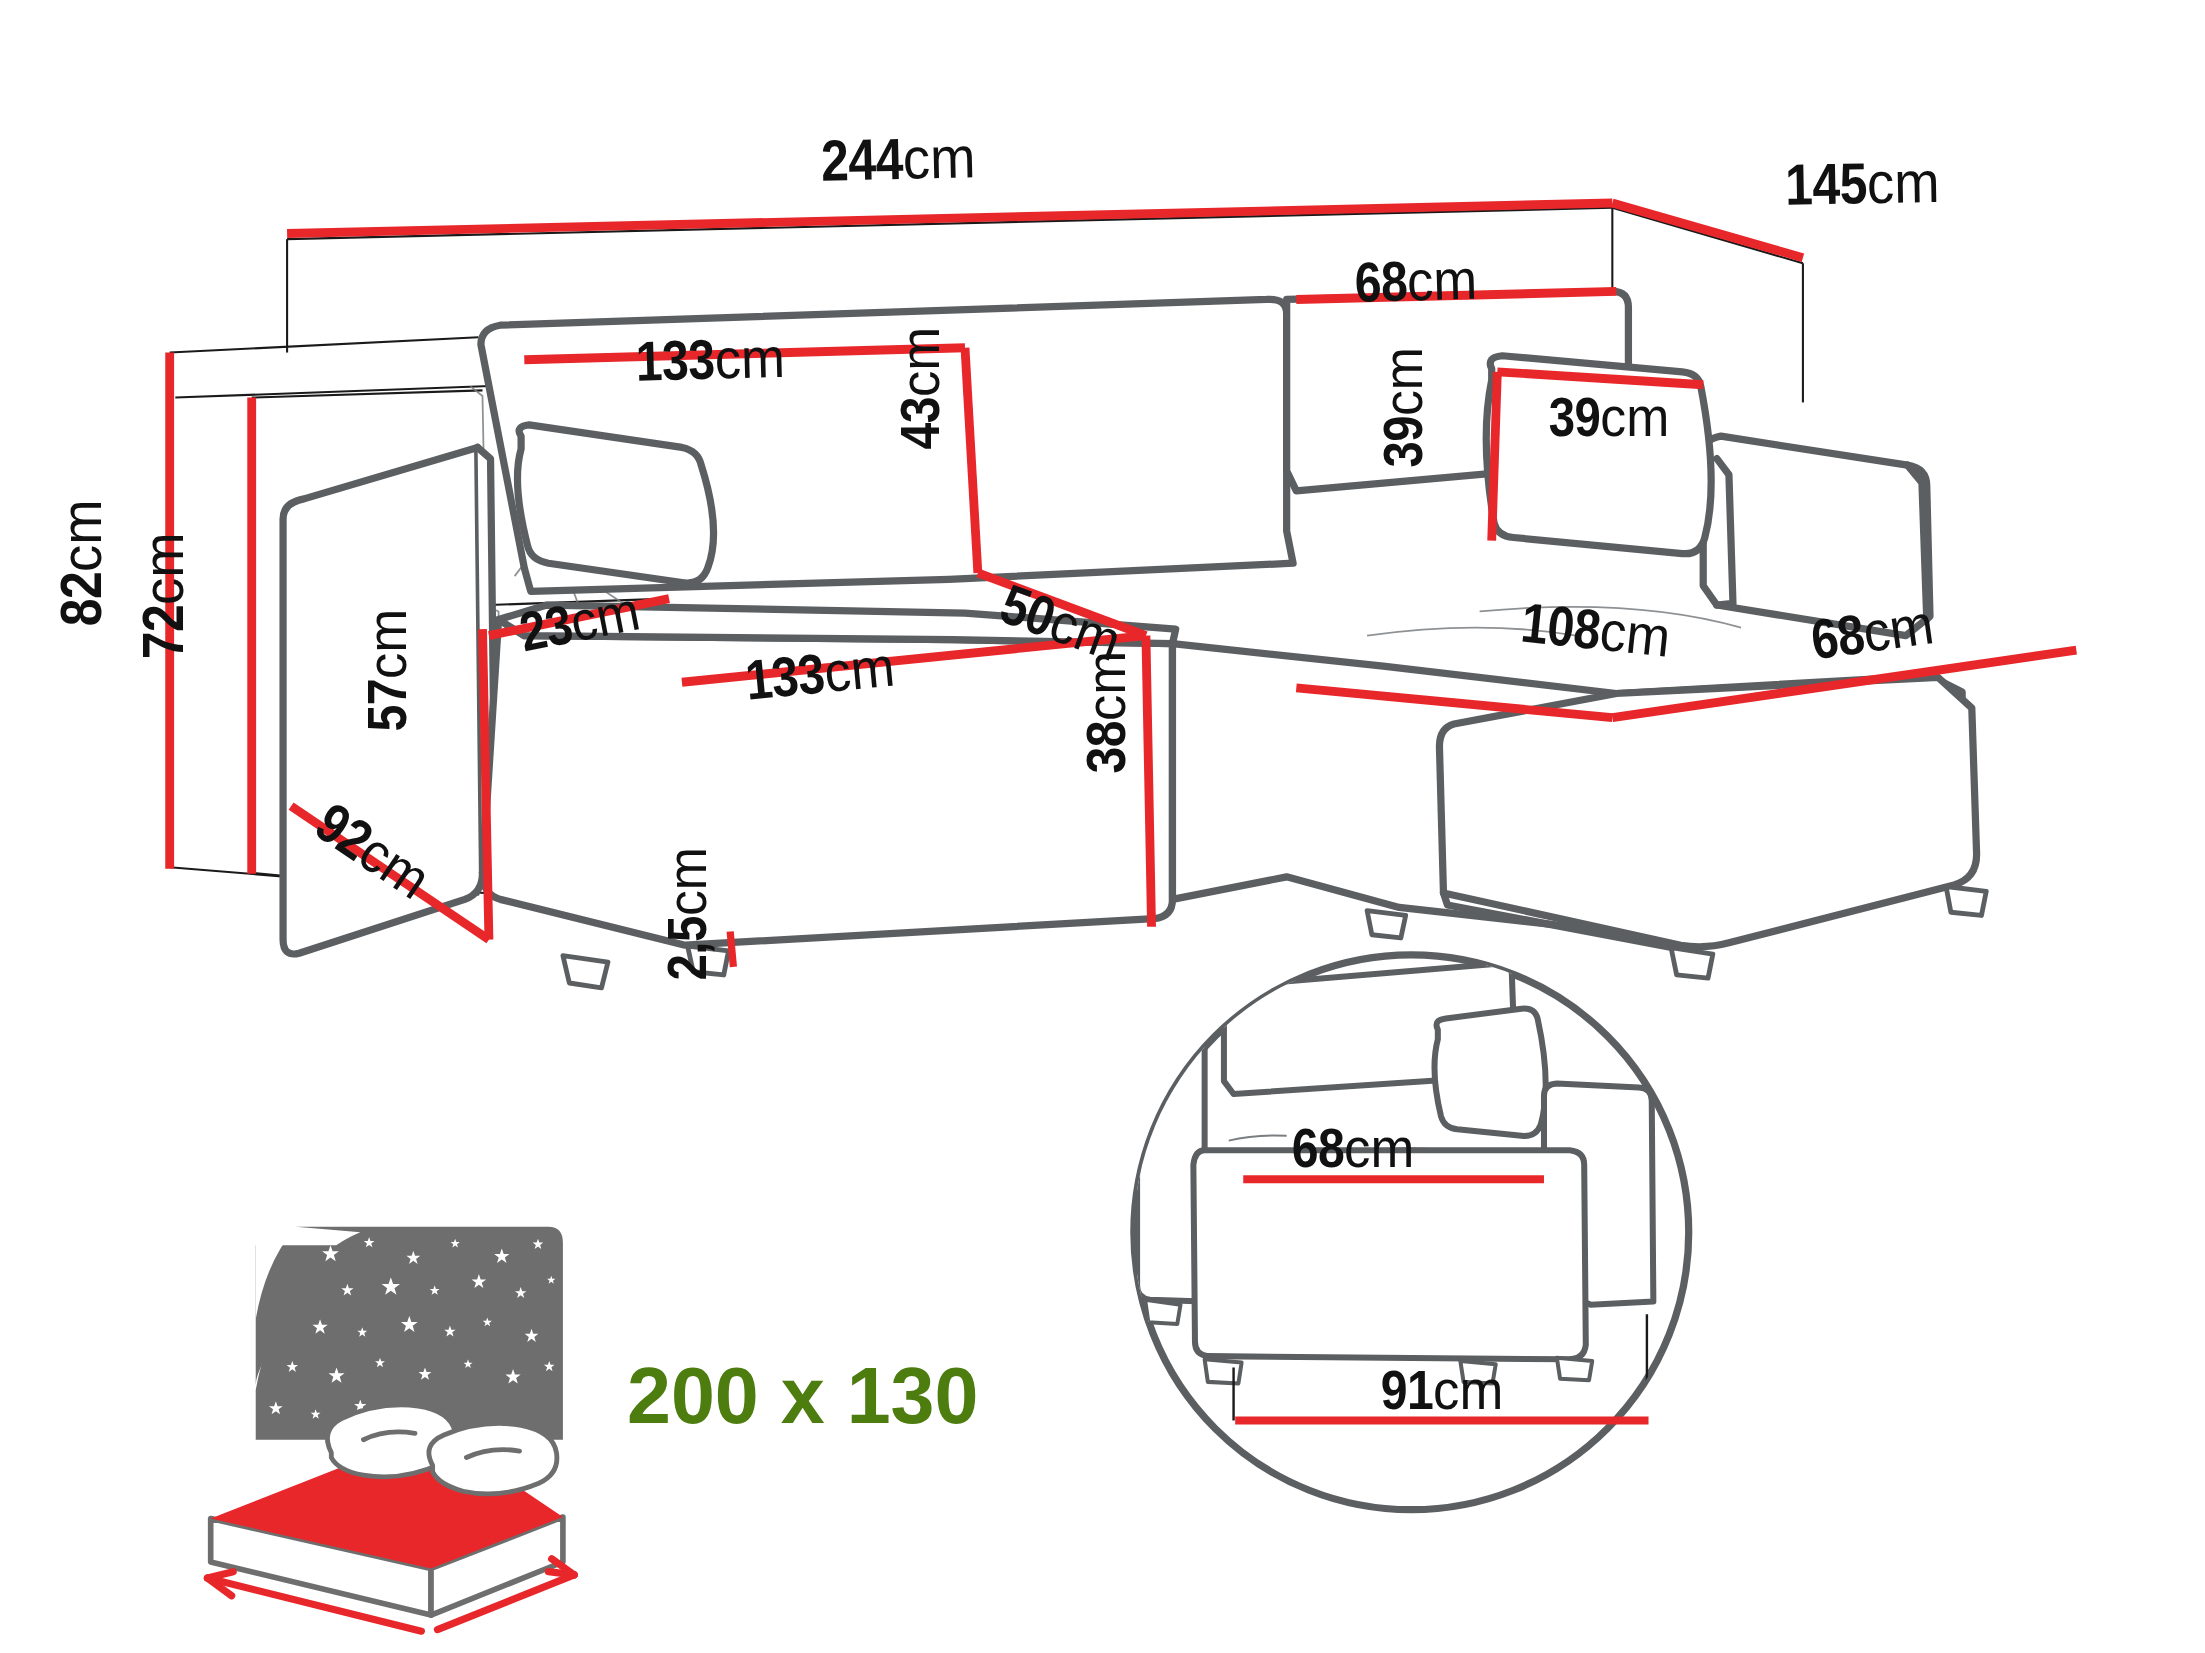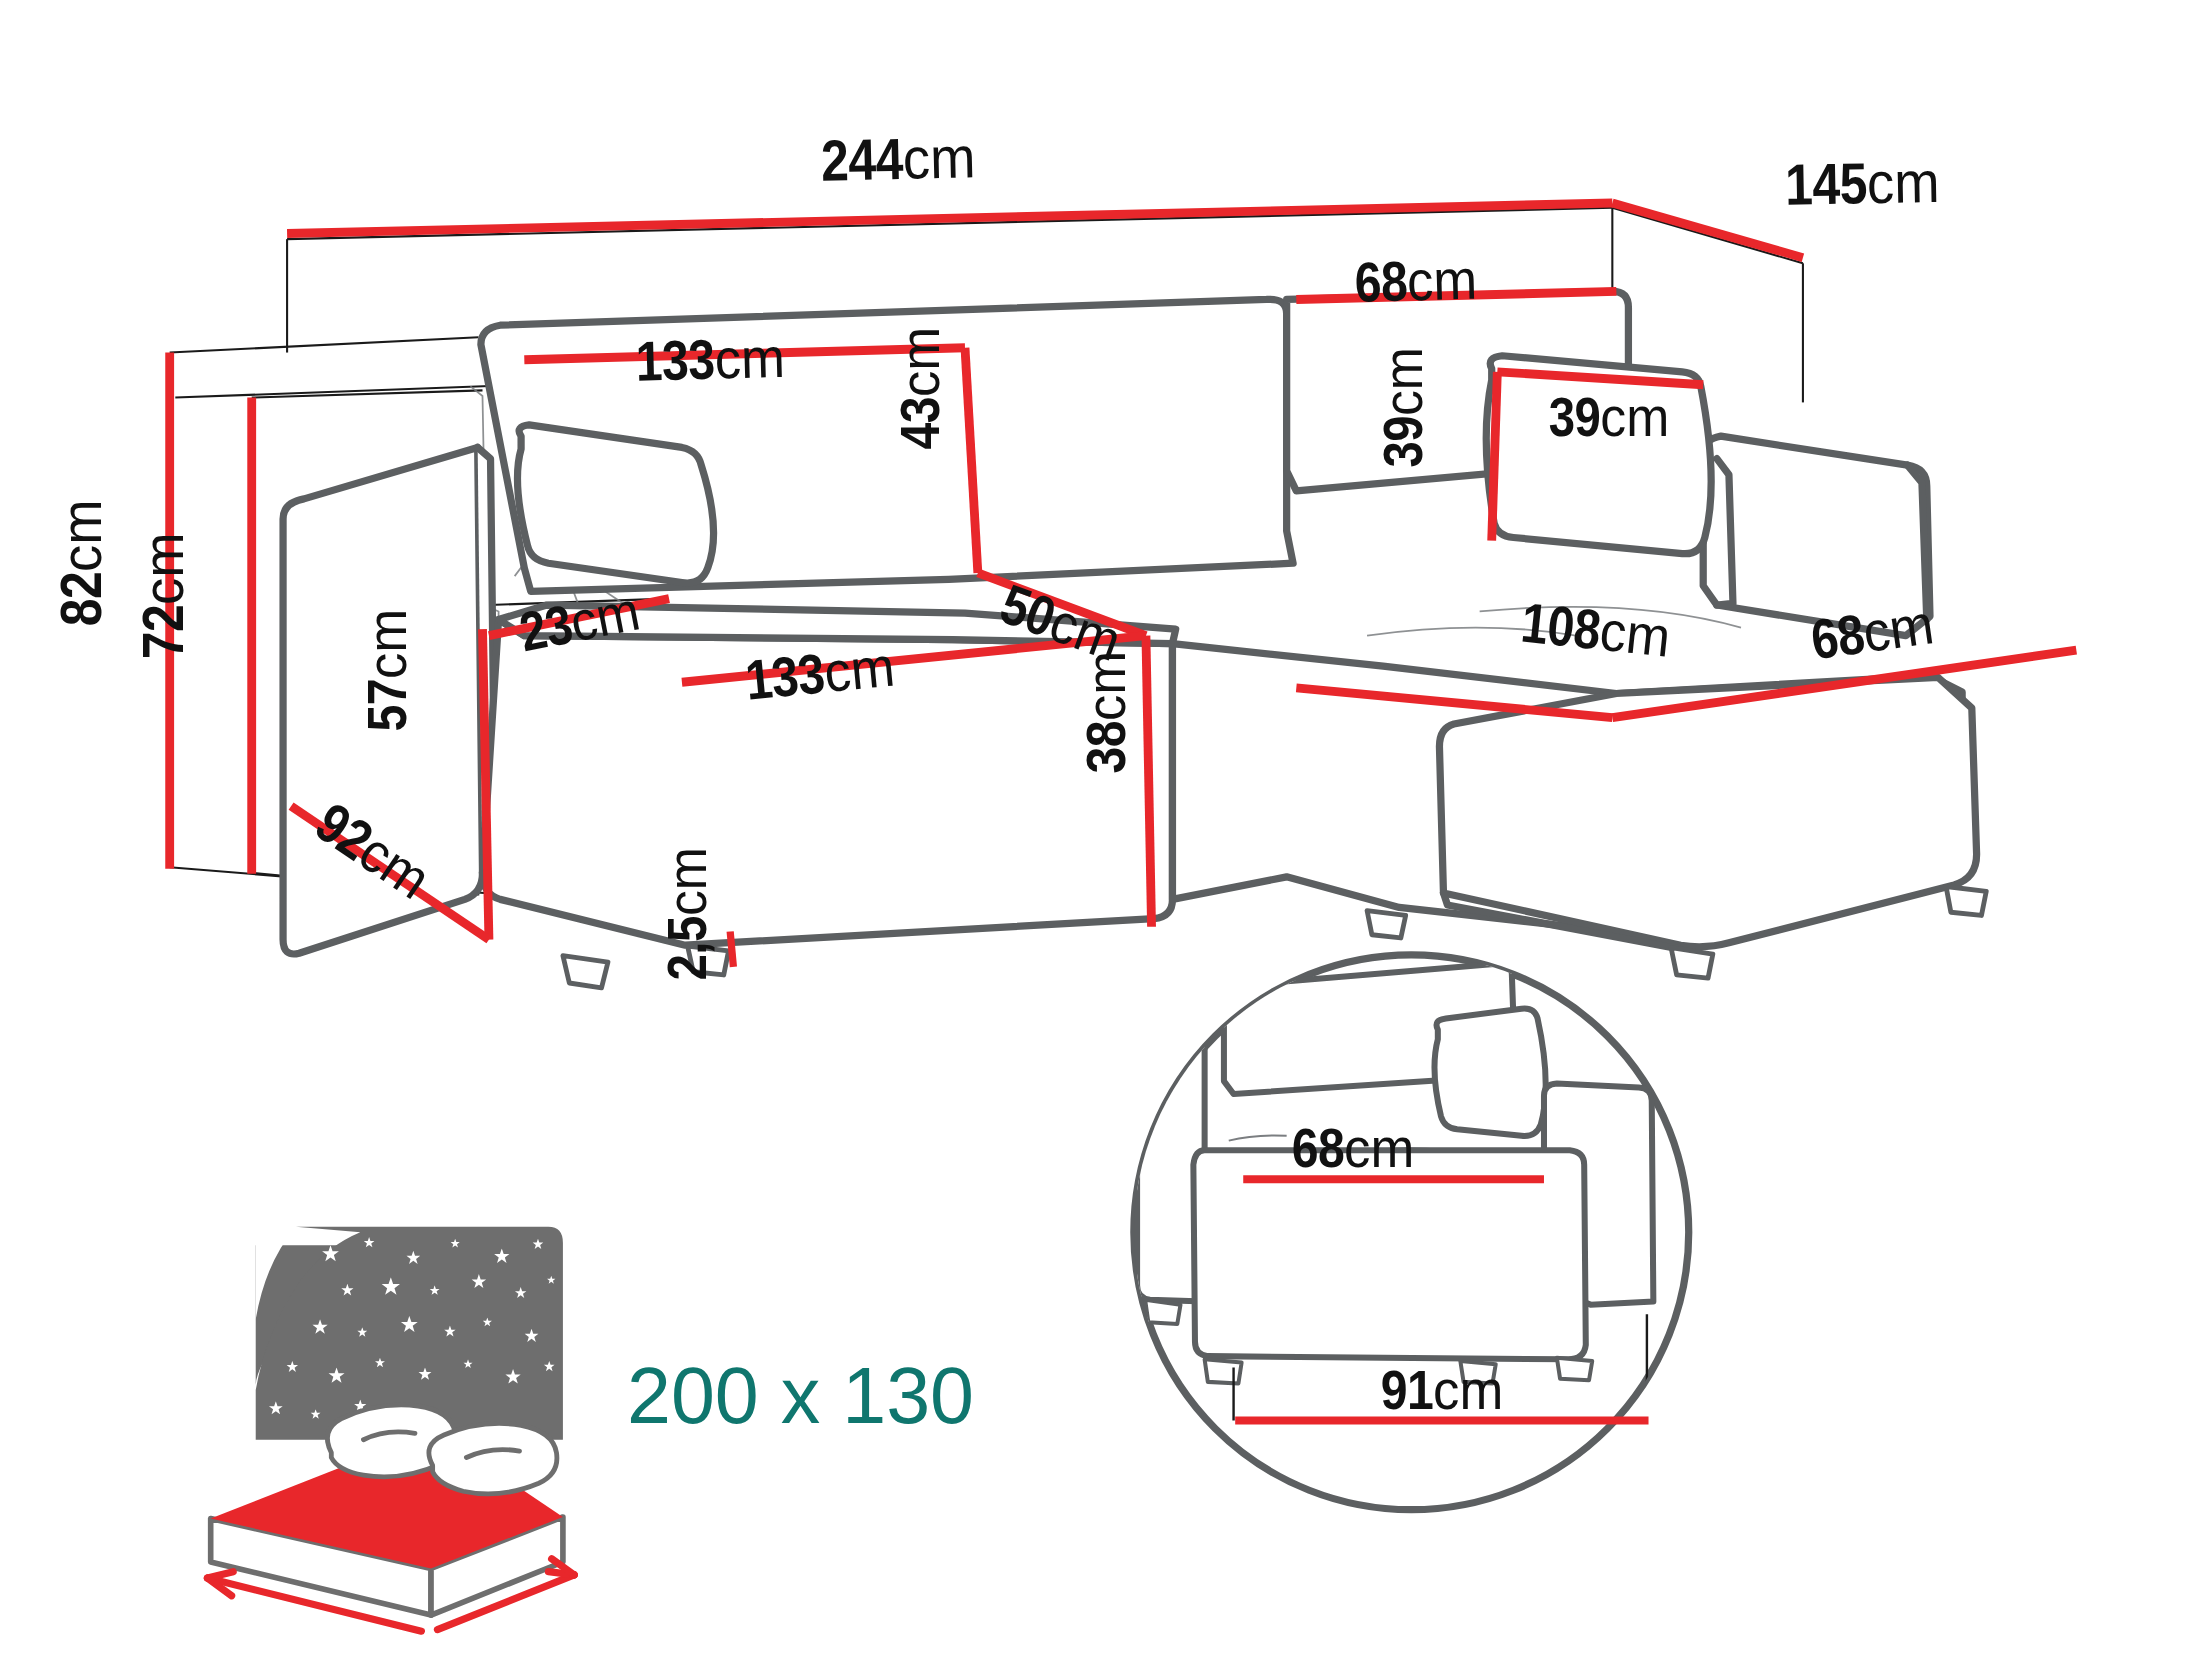--- a/index.html
+++ b/index.html
@@ -45,22 +45,22 @@
   }
   .dim .unit {
     font-weight: normal;
     display: inline-block;
     transform: scaleX(0.94);
     transform-origin: left center;
   }
   .bedlabel {
     position: absolute;
     white-space: nowrap;
-    color: #0f766e;
-    font-weight: normal;
+    color: #4d7c0f;
+    font-weight: bold;
     font-family: "Liberation Sans", sans-serif;
     line-height: 1;
     user-select: none;
   }
 </style>
 </head>
 <body>
 
 <div id="stage">
 

